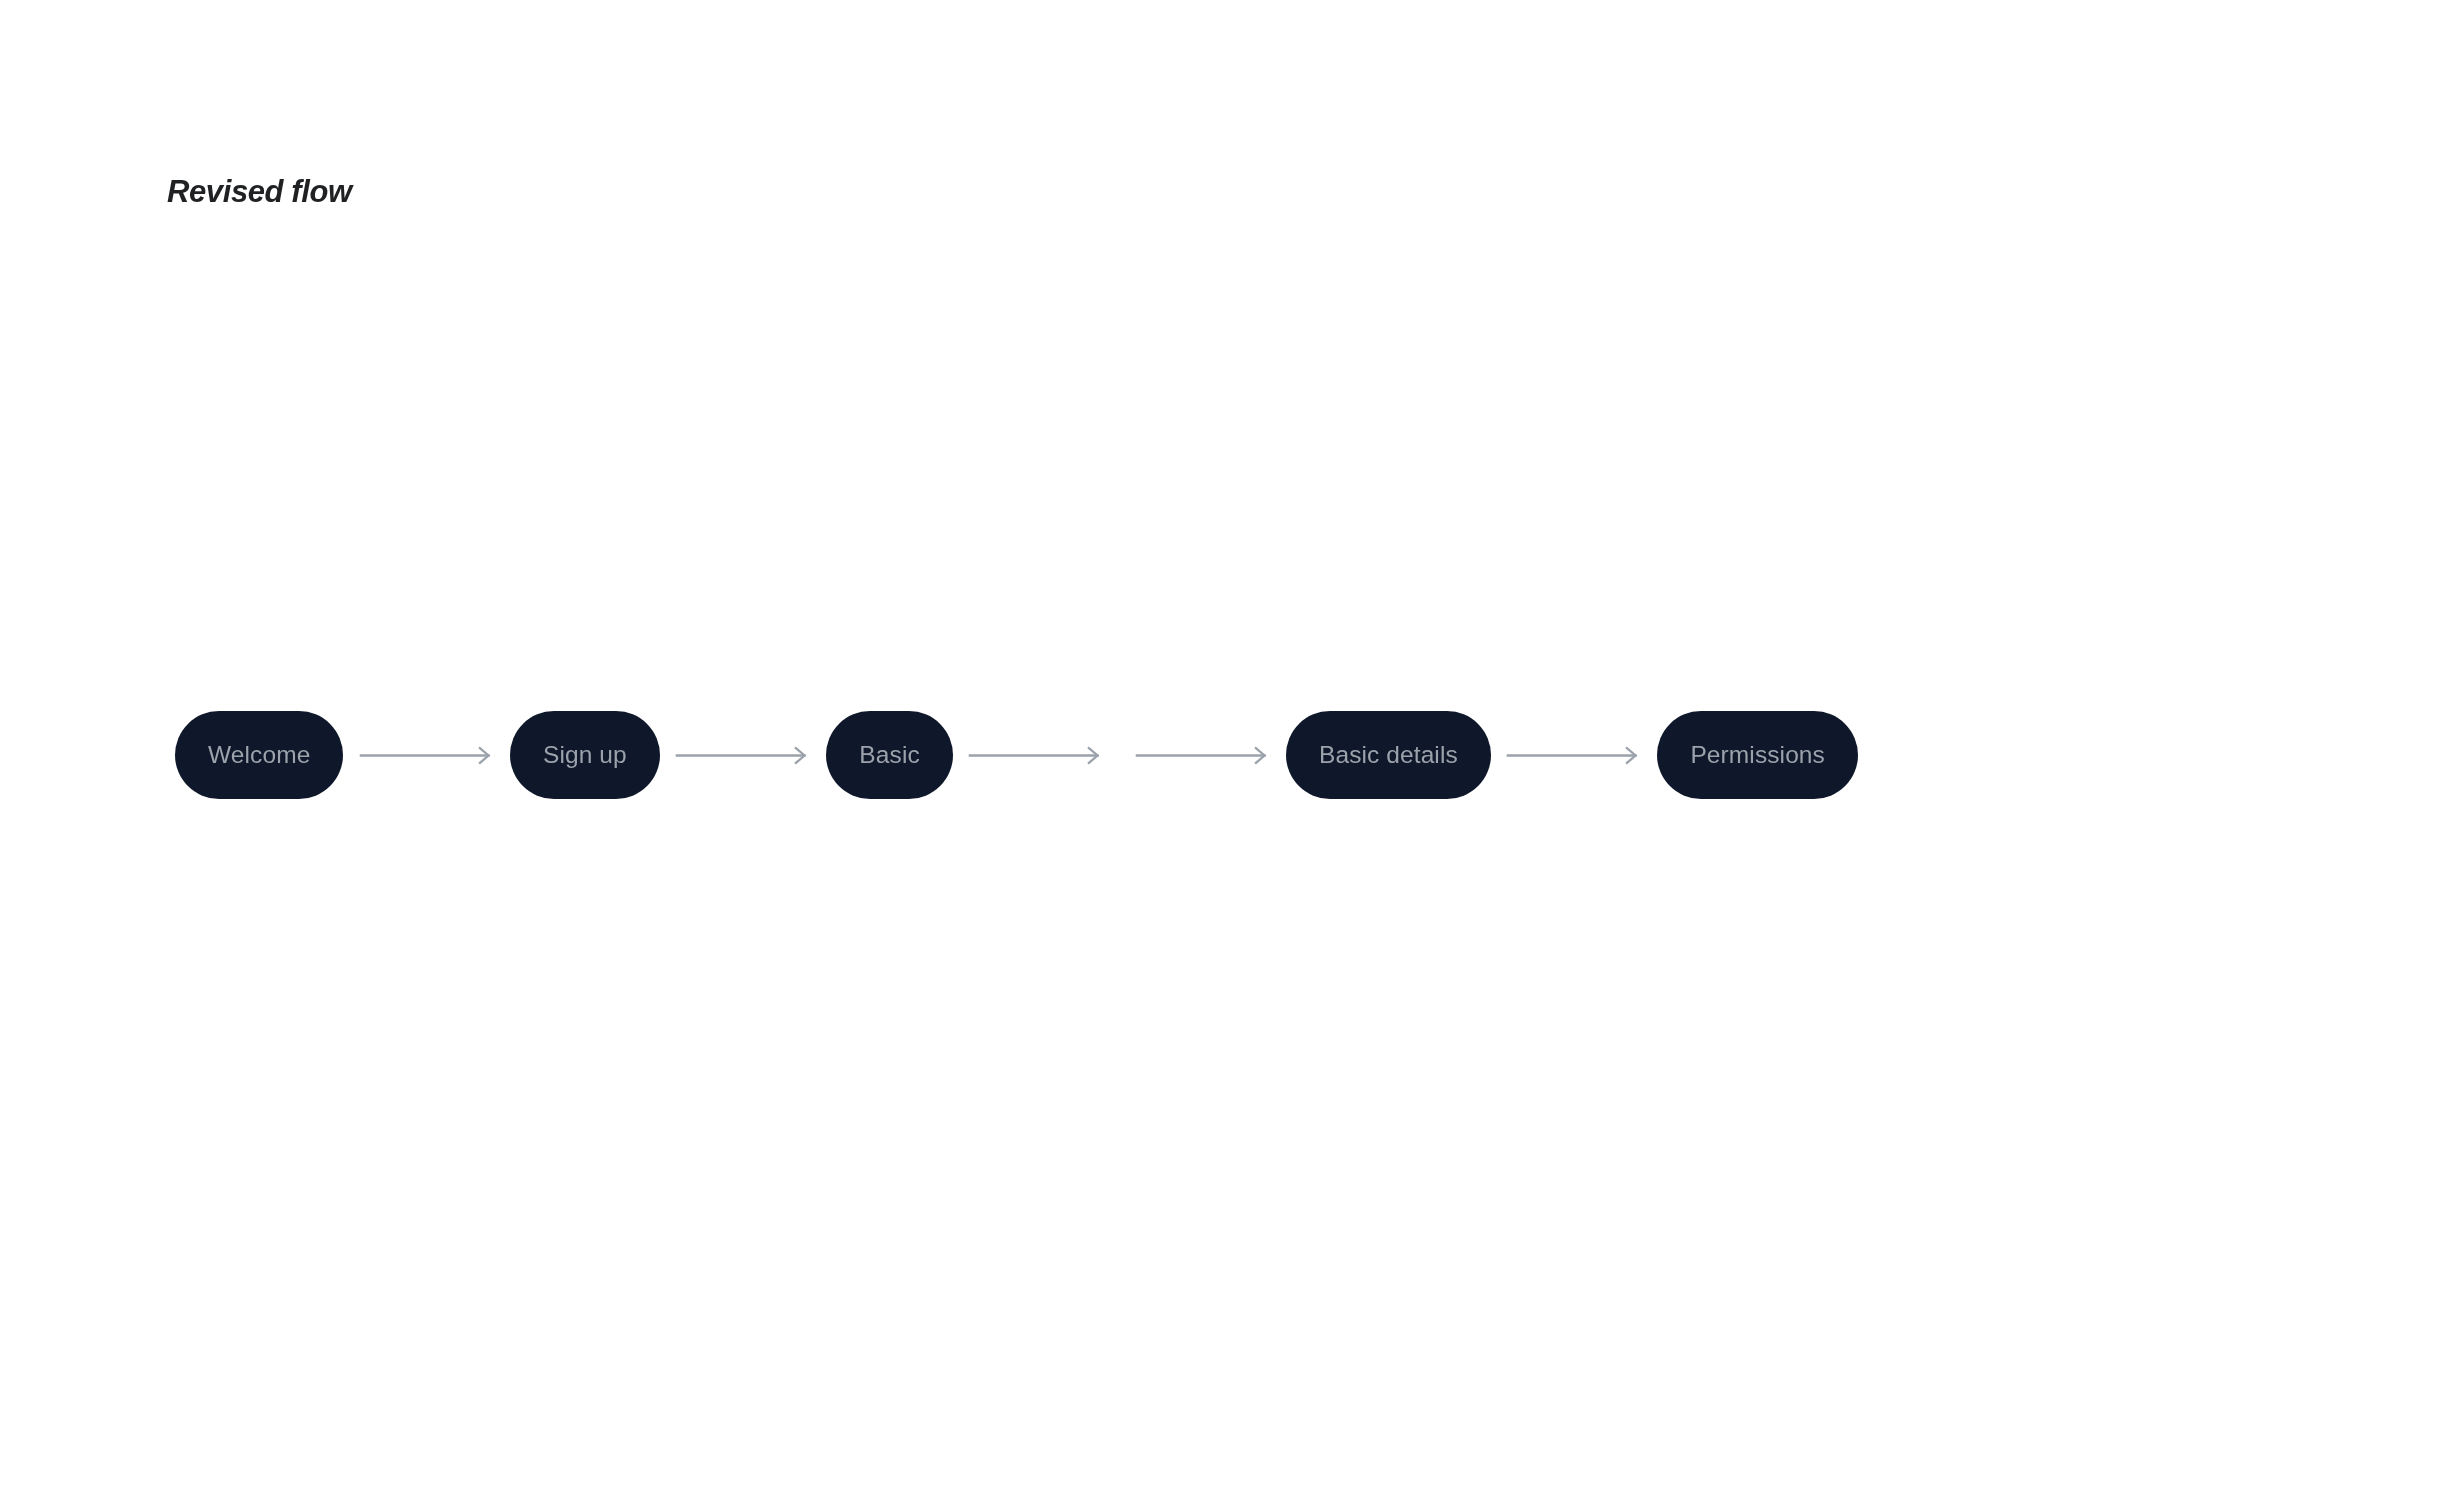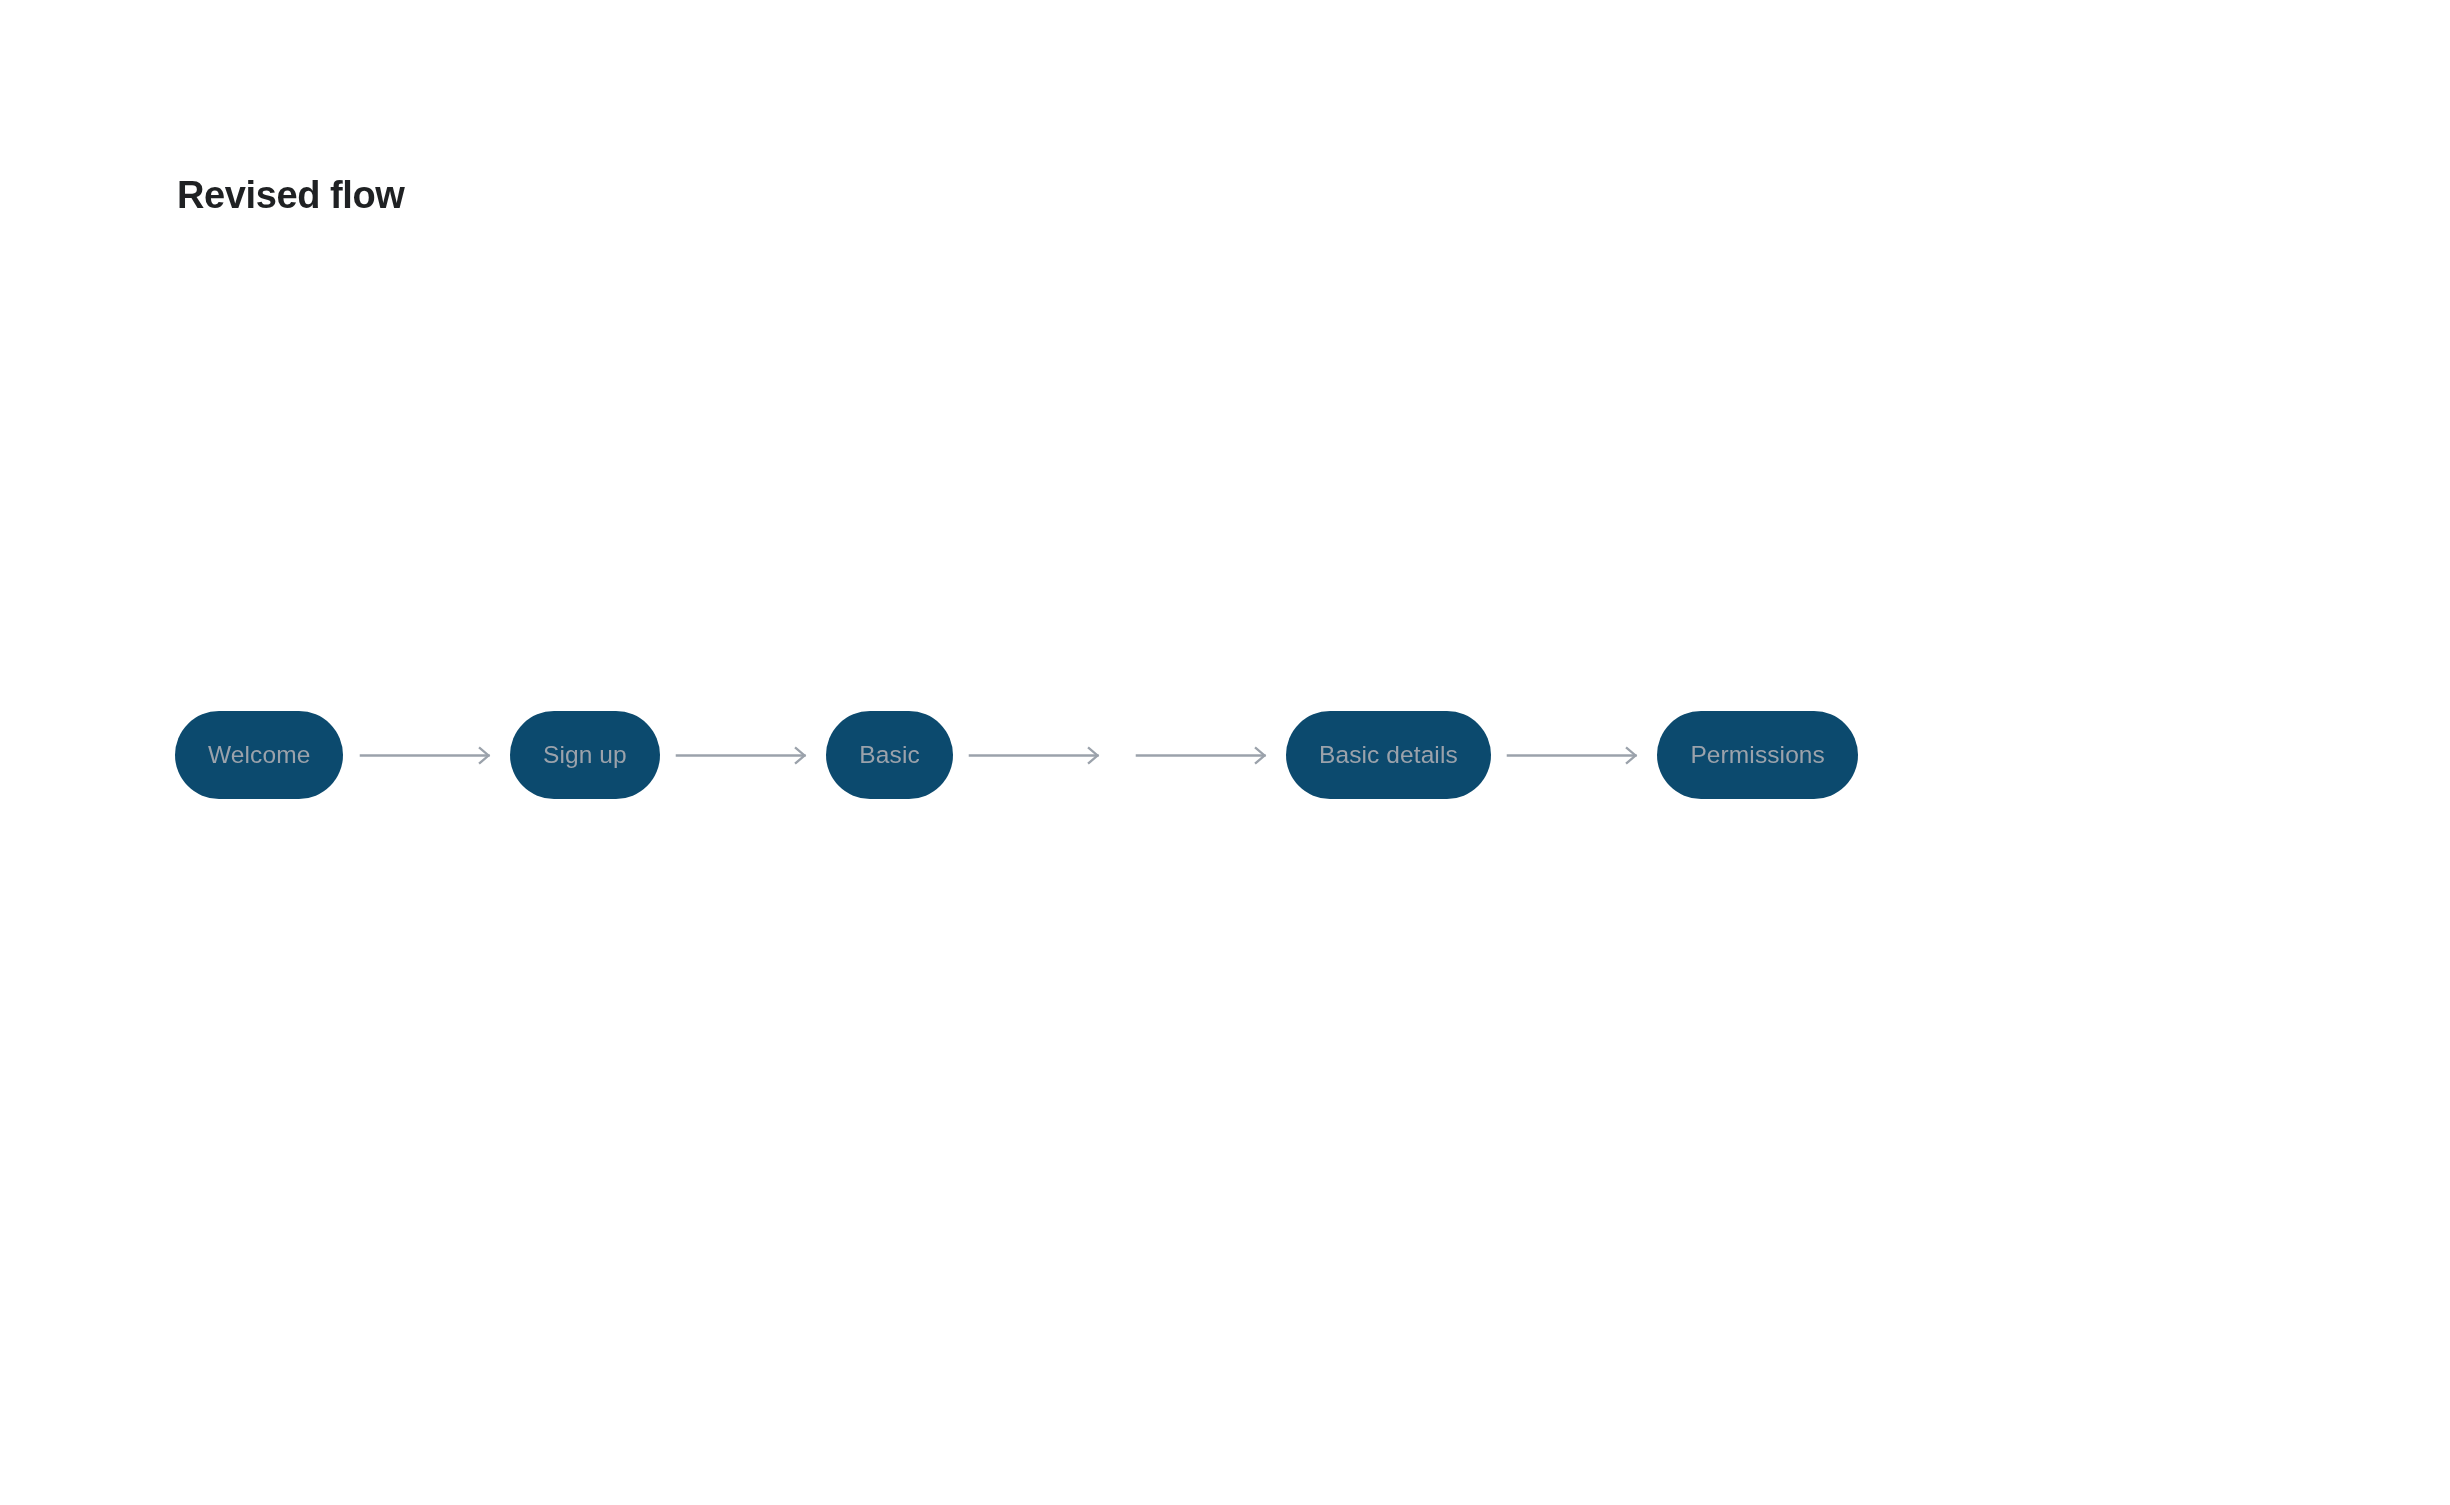--- a/index.html
+++ b/index.html
@@ -19,46 +19,47 @@
 
   .canvas {
     position: absolute;
     inset: 0;
     background: #ffffff;
   }
 
   
   .page-title {
     position: absolute;
-    left: 177px;
+    left: 167px;
     top: 173px;
-    font-size: 38px;
+    font-size: 31px;
     font-weight: 700;
     letter-spacing: -0.4px;
     color: #1f2123;
     line-height: 1.2;
     white-space: nowrap;
+    font-style: italic;
   }
 
   
   .flow-row {
     position: absolute;
     left: 175px;
     top: 711px;
     height: 88px;
     display: flex;
     flex-direction: row;
     align-items: center;
     flex-wrap: nowrap;
   }
 
   .flow-node {
     height: 88px;
     border-radius: 44px;
-    background: #0c4a6e;
+    background: #0f172a;
     display: flex;
     align-items: center;
     justify-content: center;
     padding: 0 33px;
     box-sizing: border-box;
     flex: 0 0 auto;
   }
 
   .flow-node-label {
     font-size: 24.5px;

